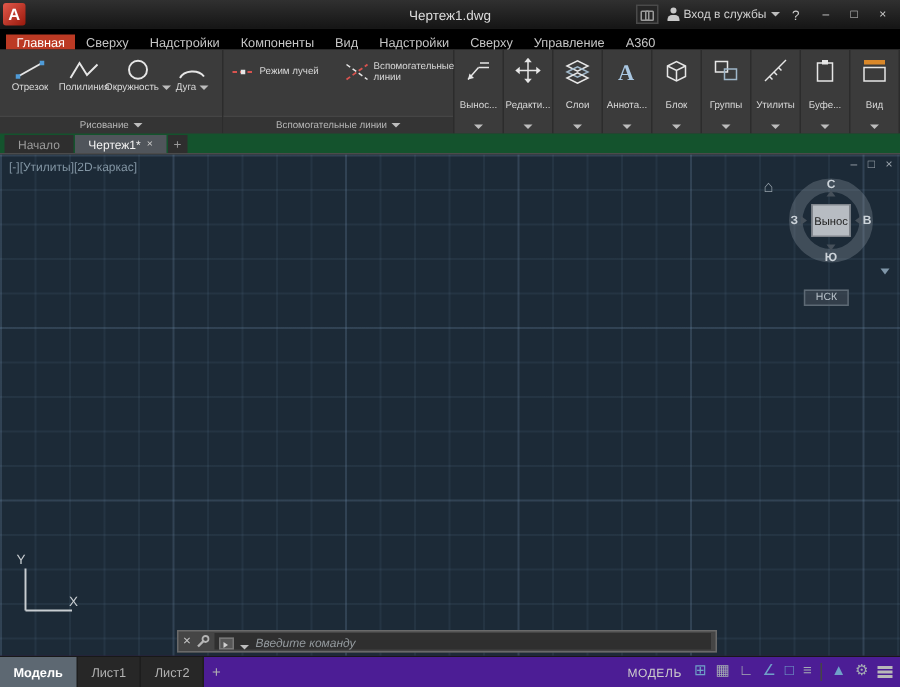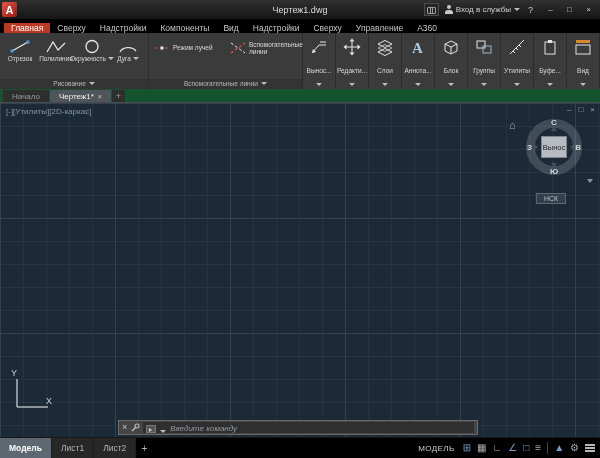--- a/index.html
+++ b/index.html
@@ -90,21 +90,21 @@
   
   .cmdline{position:absolute;left:118px;bottom:2px;width:360px;height:15px;background:#454545;border:1px solid #6a6a6a;display:flex;align-items:center;gap:3px;padding:0 3px}
   .cmd-close{color:#c3c3c3;font-size:9px;line-height:1}
   .cmd-wrench{display:flex;align-items:center}
   .cmd-input{flex:1;height:11px;background:#2f2f2f;display:flex;align-items:flex-end;gap:4px;padding:0 3px}
   .prompt-box{width:10px;height:8px;background:#565656;border:1px solid #777;position:relative}
   .prompt-box::after{content:"";position:absolute;left:2px;top:2px;width:0;height:0;border-top:2px solid transparent;border-bottom:2px solid transparent;border-left:3px solid #cfcfcf}
   .cmd-placeholder{font-size:8px;font-style:italic;color:#949a9e}
 
   
-  .bottombar{height:21px;background:#000000;border-top:1px solid #181818;display:flex;align-items:stretch;flex:0 0 auto}
+  .bottombar{height:21px;background:#4c1d95;border-top:1px solid #181818;display:flex;align-items:stretch;flex:0 0 auto}
   .layout-tabs{display:flex;align-items:stretch}
   .ltab{padding:0 9px;display:flex;align-items:center;font-size:8.5px;color:#b2b2b2;background:#272727;border-right:1px solid #1d1d1d;white-space:nowrap}
   .ltab.active{background:#5d6872;color:#fff;font-weight:bold}
   .ltab-add{width:16px;display:flex;align-items:center;justify-content:center;color:#b2b2b2;font-size:10px}
   .status{margin-left:auto;display:flex;align-items:center;gap:6px;padding-right:5px}
   .model-lbl{font-size:8px;color:#cccccc;letter-spacing:.4px;margin-right:2px}
   .sicon{font-size:10px;line-height:1}
   .sicon.blue{color:#6fa1c9}
   .sicon.gray{color:#a5adb3}
   .sdivider{width:1px;height:12px;background:#454545}

